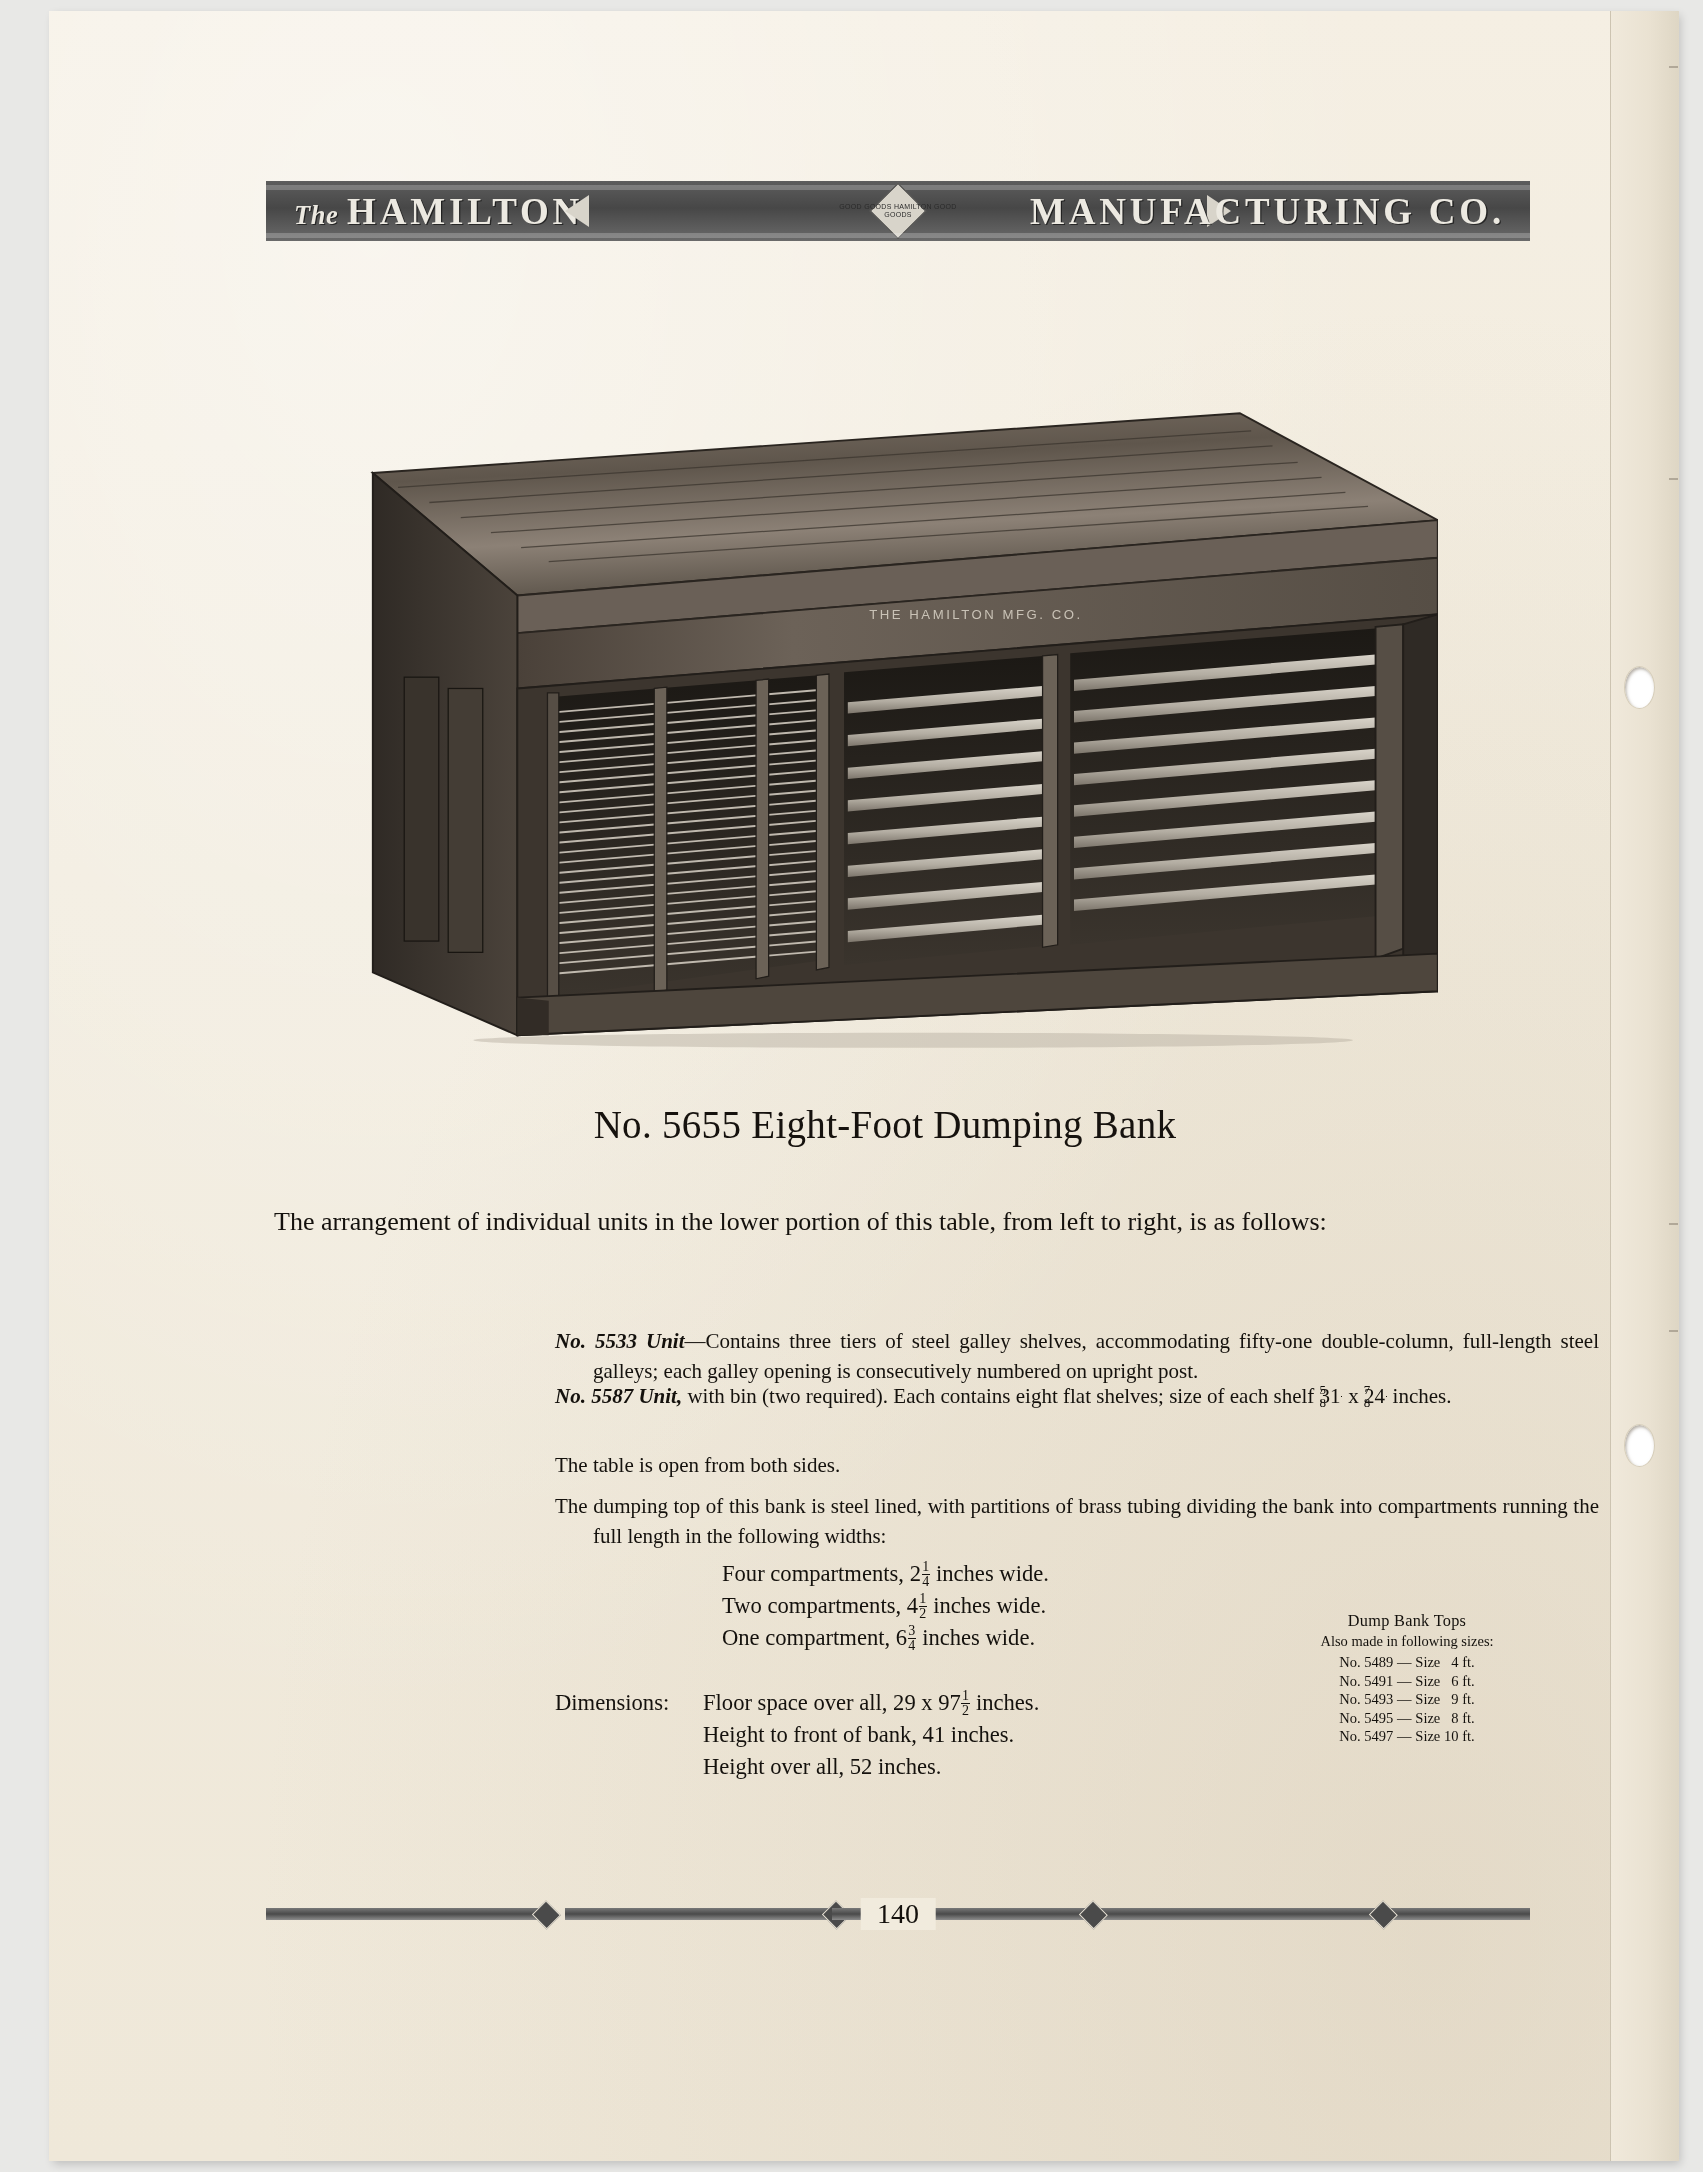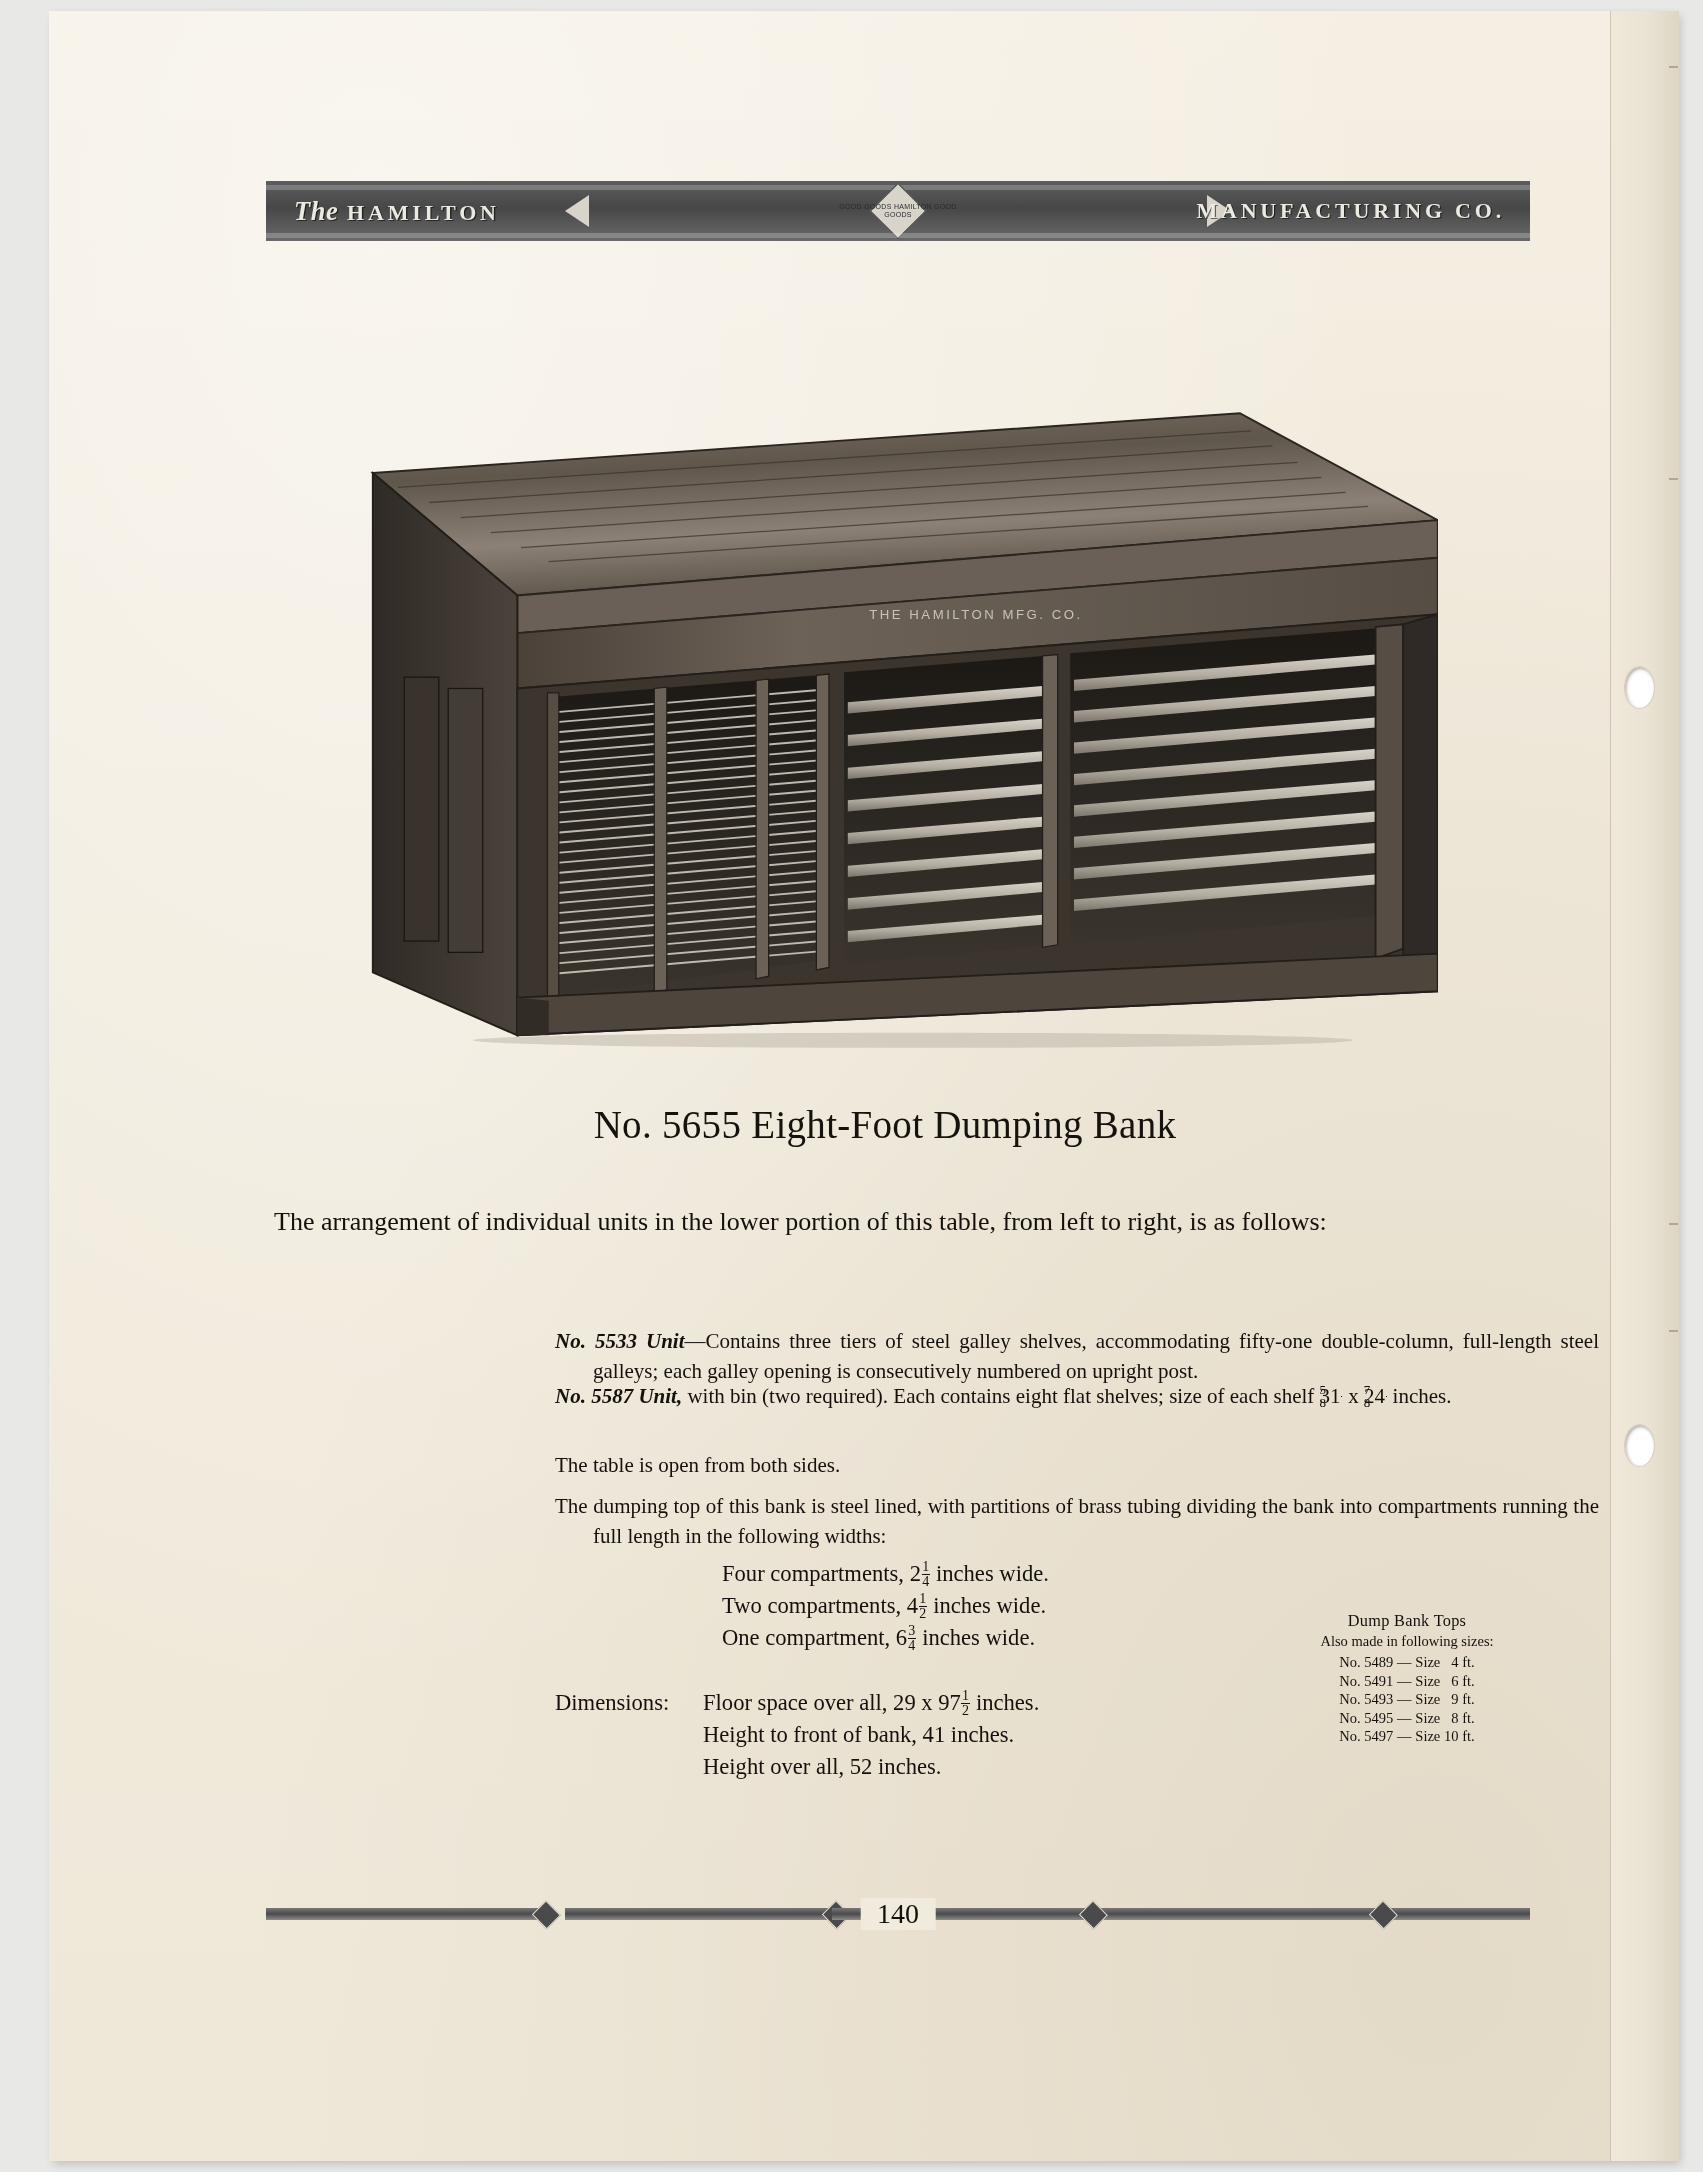--- a/index.html
+++ b/index.html
@@ -106,21 +106,21 @@
     background: rgba(255,255,255,0.22);
   }
   #header-banner::before { top: 3.8px; }
   #header-banner::after { bottom: 3.8px; }
 
   .banner-word {
     color: #ece9e1;
     font-family: "Liberation Serif", serif;
     font-weight: bold;
     letter-spacing: 3.8px;
-    font-size: 22px;
+    font-size: 37px;
     text-shadow: 1.3px 1.3px 0.6px rgba(0,0,0,0.55);
     white-space: nowrap;
   }
   #banner-the {
     font-style: italic;
     font-size: 26.4px;
     letter-spacing: 0.6px;
     margin-right: 8.8px;
   }
   #banner-left {

